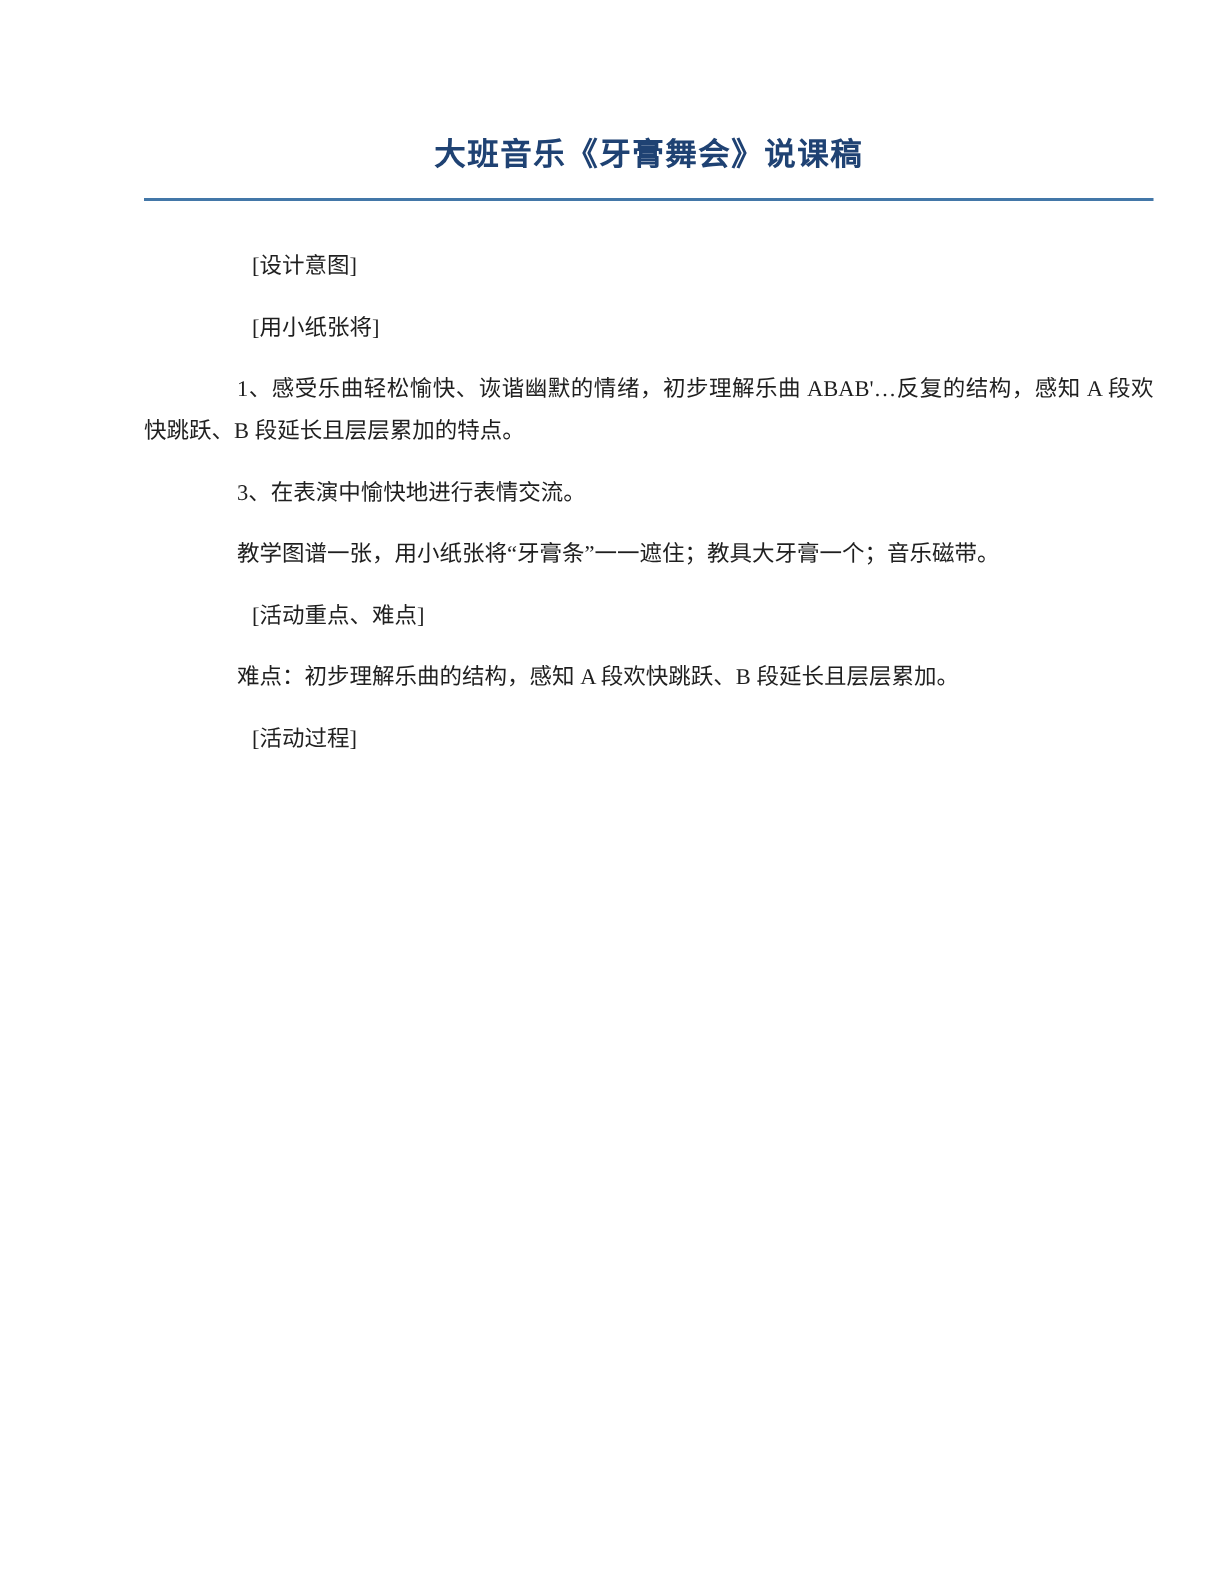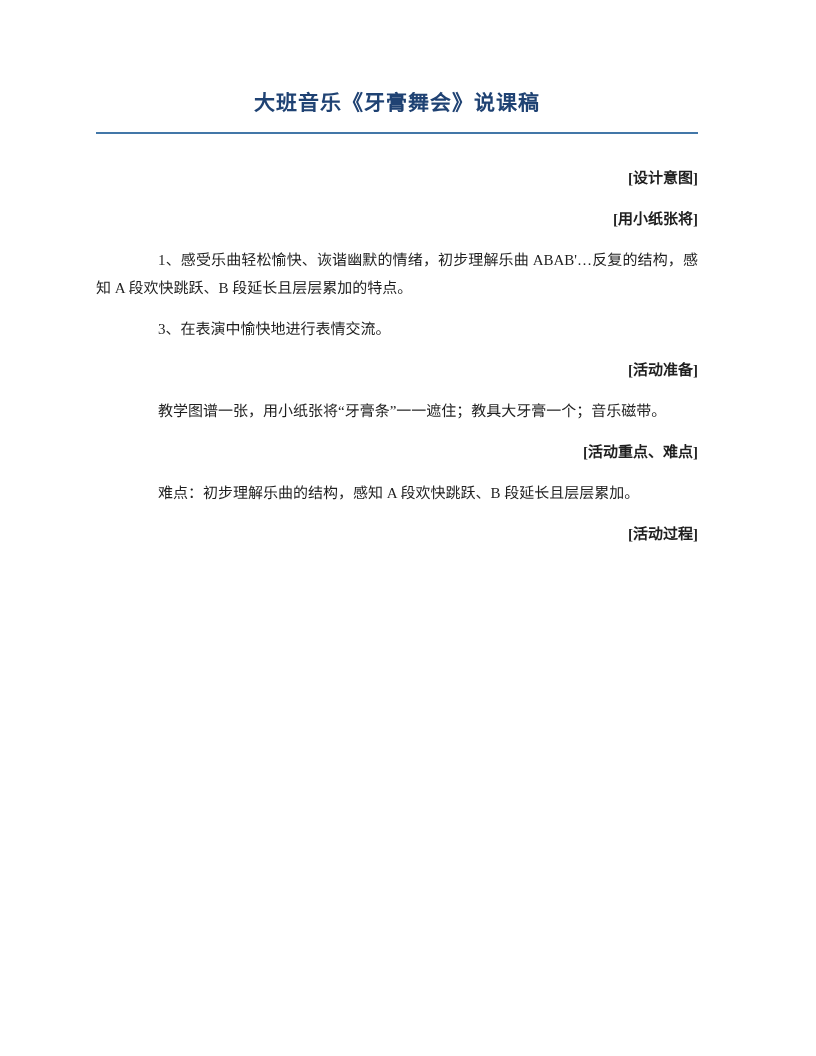--- a/index.html
+++ b/index.html
@@ -12,21 +12,21 @@
   *{box-sizing:border-box;}
   html,body{margin:0;padding:0;}
   body{
     width:816px;height:1056px;
     background:var(--page-background);
     font-family:"Liberation Serif","DejaVu Serif",serif;
     overflow:hidden;
   }
   .page{
     width:816px;height:1056px;
-    padding:86px 118px 40px 96px;
+    padding:86px 47px 40px 96px;
     background:var(--page-background);
     overflow:hidden;
   }
   .title-block{
     border-bottom:2px solid var(--title-divider);
     padding-bottom:12px;
     margin:0 0 30px 0;
   }
   .doc-title{
     margin:0;
@@ -41,22 +41,21 @@
     margin:0 0 13px 0;
     font-size:15px;
     line-height:28px;
     color:var(--body-text);
     text-align:justify;
     text-indent:62px;
     word-break:break-all;
   }
   .para.heading{
     text-indent:72px;
-    text-align:right;
-    font-weight:bold;
+    text-align:left;
   }
 </style>
 </head>
 <body>
 
 <div class="page">
 
   <header class="title-block">
     <h1 class="doc-title">大班音乐《牙膏舞会》说课稿</h1>
   </header>
@@ -65,21 +64,20 @@
 
 
 
   <p class="para heading">[用小纸张将]</p>
 
   <p class="para">1、感受乐曲轻松愉快、诙谐幽默的情绪，初步理解乐曲 ABAB'…反复的结构，感知 A 段欢快跳跃、B 段延长且层层累加的特点。</p>
 
 
   <p class="para">3、在表演中愉快地进行表情交流。</p>
 
-  <p class="para heading">[活动准备]</p>
 
   <p class="para">教学图谱一张，用小纸张将“牙膏条”一一遮住；教具大牙膏一个；音乐磁带。</p>
 
   <p class="para heading">[活动重点、难点]</p>
 
 
   <p class="para">难点：初步理解乐曲的结构，感知 A 段欢快跳跃、B 段延长且层层累加。</p>
 
   <p class="para heading">[活动过程]</p>
 

